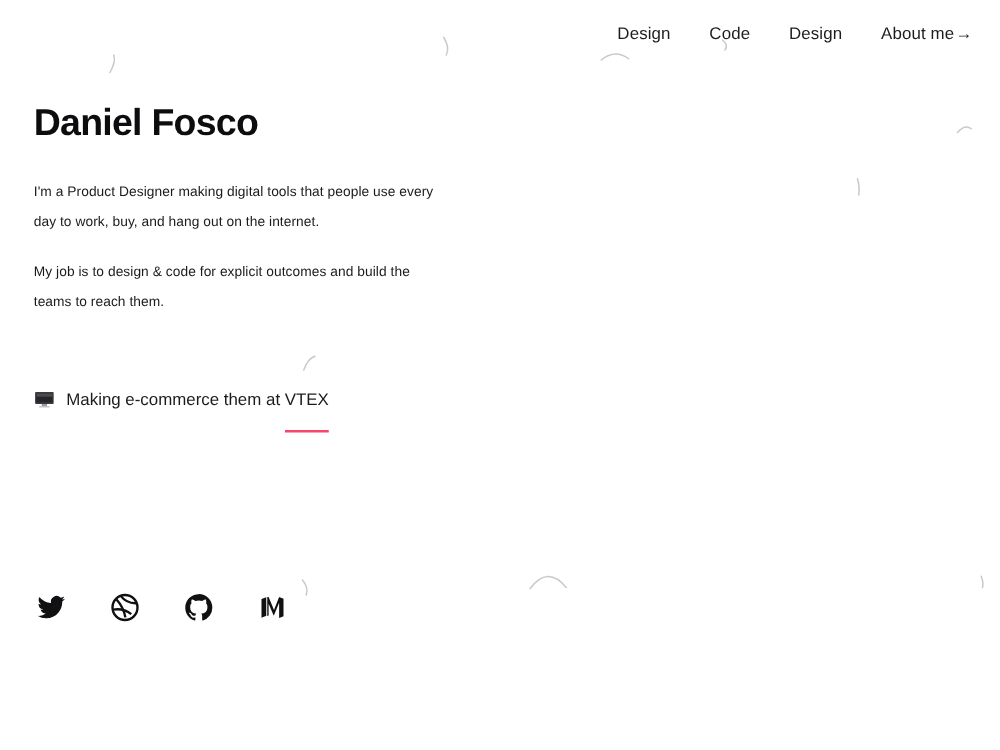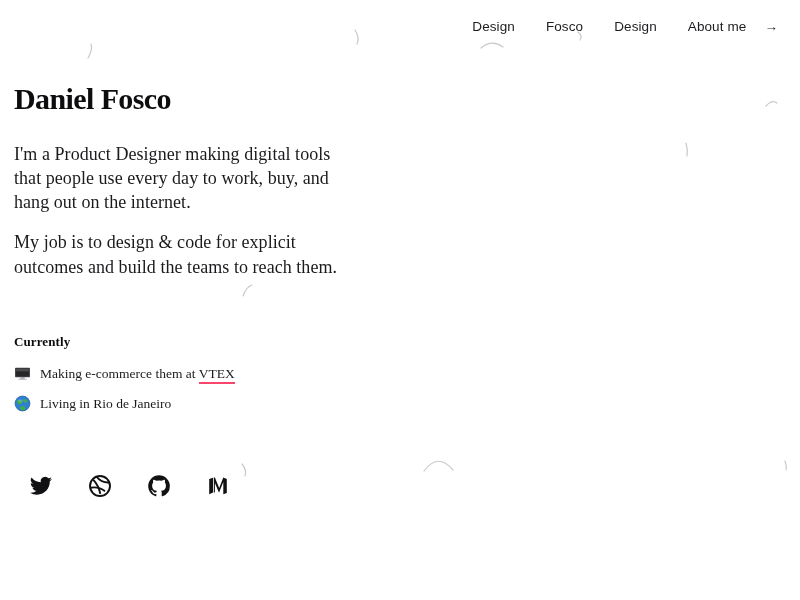--- a/index.html
+++ b/index.html
@@ -41,49 +41,48 @@
     font-size: 13.5px;
     line-height: 1;
     color: #1d1d20;
     text-decoration: none;
     white-space: nowrap;
     letter-spacing: 0.1px;
   }
   .nav-link.last {
     display: inline-flex;
     align-items: center;
-    gap: 18px;
+    gap: 1px;
   }
   .nav-arrow {
     font-size: 13.5px;
     line-height: 1;
     display: inline-block;
   }
 
   
   .content {
     position: absolute;
-    left: 14px;
+    left: 27px;
     top: 82px;
     width: 330px;
     z-index: 2;
-    font-family: Liberation Serif, serif;
   }
 
   .page-title {
     font-size: 30px;
     font-weight: 700;
     letter-spacing: -0.6px;
     line-height: 1.15;
     color: #0d0d0f;
     margin-bottom: 25px;
   }
 
   .intro-para {
-    font-size: 18px;
+    font-size: 11px;
     line-height: 24.3px;
     color: #1b1b1e;
     margin-bottom: 16px;
     letter-spacing: 0.05px;
   }
   .intro-para.second {
     margin-bottom: 0;
   }
 
   
@@ -116,21 +115,21 @@
     height: 17px;
     flex: 0 0 17px;
     display: block;
   }
   .item-text { white-space: nowrap; }
 
   .inline-link {
     color: #1b1b1e;
     text-decoration: none;
     border-bottom: 2px solid #f8456b;
-    padding-bottom: 1px;
+    padding-bottom: 17px;
   }
 
   
   .socials {
     position: absolute;
     left: 29px;
     top: 474px;
     display: flex;
     align-items: center;
     gap: 35px;
@@ -157,67 +156,54 @@
     <path d="M578 32 Q583 36 580 40"></path>
     <path d="M243 296 Q246 287 252 285"></path>
     <path d="M242 464 Q247 470 245 476"></path>
     <path d="M424 471 Q438 452 453 470"></path>
     <path d="M785 461 Q787 466 786 470"></path>
   </g>
 </svg>
 
 <nav class="topnav">
   <a class="nav-link" href="#">Design</a>
-  <a class="nav-link" href="#">Fosco</a>
+  <a class="nav-link" href="#">Code</a>
   <a class="nav-link" href="#">Design</a>
   <a class="nav-link last" href="#">
     <span>About me</span>
     <span class="nav-arrow">→</span>
   </a>
 </nav>
 
 <main class="content">
 
   <h1 class="page-title">Daniel Fosco</h1>
 
   <p class="intro-para">I'm a Product Designer making digital tools that people use every day to work, buy, and hang out on the internet.</p>
 
   <p class="intro-para second">My job is to design &amp; code for explicit outcomes and build the teams to reach them.</p>
 
   <section class="currently">
-    <h2 class="currently-heading">Currently</h2>
 
     <ul class="currently-list">
 
       <li class="currently-item">
 
         <svg class="item-emoji" viewBox="0 0 32 32" xmlns="http://www.w3.org/2000/svg">
           <rect x="2" y="5" width="28" height="18" rx="1.5" fill="#3b3b3f"></rect>
           <rect x="4" y="7" width="24" height="13.5" fill="#262629"></rect>
           <rect x="4" y="7" width="24" height="5" fill="#4a4a4f"></rect>
           <rect x="12" y="23" width="8" height="3" fill="#9a9aa0"></rect>
           <rect x="8" y="26" width="16" height="2.4" rx="1" fill="#c3c3c9"></rect>
         </svg>
         <span class="item-text">
           <span>Making e-commerce them at </span><a class="inline-link" href="#">VTEX</a>
         </span>
       </li>
 
-      <li class="currently-item">
-
-        <svg class="item-emoji" viewBox="0 0 32 32" xmlns="http://www.w3.org/2000/svg">
-          <circle cx="16" cy="16" r="14" fill="#2f7fd4"></circle>
-          <path d="M5 11 q5 -3 9 0 q3 3 0 6 q-4 2 -7 -1 z" fill="#3faa4e"></path>
-          <path d="M18 7 q6 0 8 5 q-3 4 -7 2 q-3 -3 -1 -7 z" fill="#3faa4e"></path>
-          <path d="M12 22 q5 -3 9 1 q2 4 -2 6 q-6 1 -8 -4 z" fill="#3faa4e"></path>
-          <circle cx="16" cy="16" r="14" fill="none" stroke="#1d5e9e" stroke-width="1.4"></circle>
-          <ellipse cx="12" cy="11" rx="5" ry="3" fill="#ffffff" opacity="0.18"></ellipse>
-        </svg>
-        <span class="item-text">Living in Rio de Janeiro</span>
-      </li>
 
     </ul>
   </section>
 </main>
 
 <div class="socials">
 
   <a class="social-link" href="#">
     <svg width="24" height="24" viewBox="0 0 24 24" fill="currentColor" xmlns="http://www.w3.org/2000/svg">
       <path d="M23 4.9a8.9 8.9 0 0 1-2.6.73 4.55 4.55 0 0 0 2-2.5 9 9 0 0 1-2.88 1.1 4.52 4.52 0 0 0-7.7 4.13A12.83 12.83 0 0 1 2.5 3.6a4.52 4.52 0 0 0 1.4 6.04 4.47 4.47 0 0 1-2.05-.57v.06a4.53 4.53 0 0 0 3.63 4.44 4.53 4.53 0 0 1-2.04.08 4.53 4.53 0 0 0 4.23 3.14A9.08 9.08 0 0 1 1 18.66a12.8 12.8 0 0 0 6.93 2.03c8.32 0 12.87-6.89 12.87-12.86 0-.2 0-.39-.01-.58A9.18 9.18 0 0 0 23 4.9z"></path>

